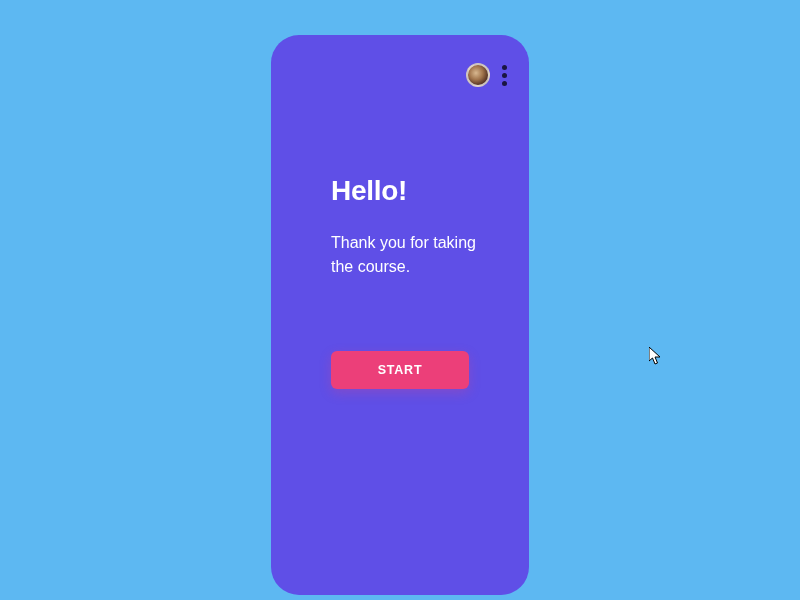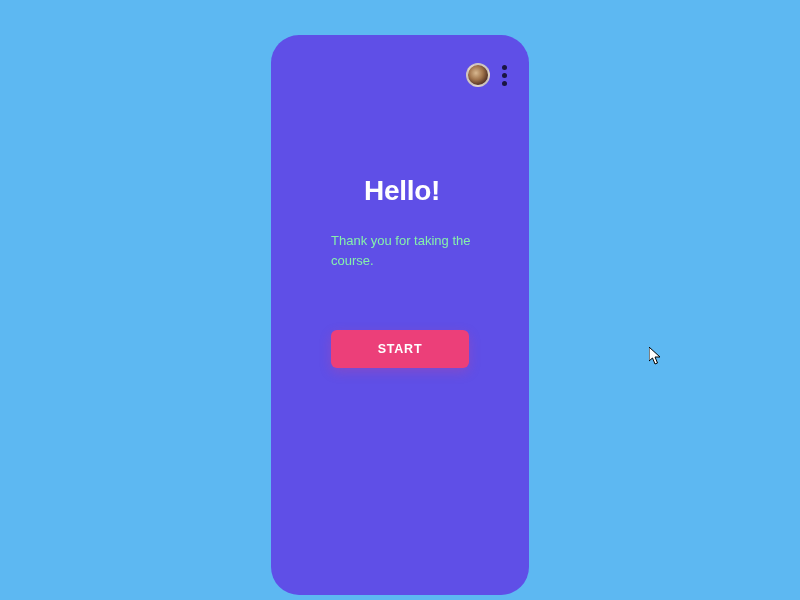--- a/index.html
+++ b/index.html
@@ -58,31 +58,30 @@
       display: block;
     }
     .content {
       padding-left: 38px;
     }
     .title {
       font-size: 28px;
       font-weight: 600;
       margin-bottom: 24px;
       letter-spacing: -0.3px;
-      margin-left: 33px;
     }
     .para {
-      font-size: 13px;
+      font-size: 16px;
       line-height: 1.5;
       margin-bottom: 18px;
-      color: #86efac;
+      color: #ffffff;
       max-width: 160px;
     }
     .start-btn {
-      margin-top: 42px;
+      margin-top: 54px;
       width: 138px;
       height: 38px;
       background: #ec3f79;
       border: none;
       border-radius: 6px;
       color: #fff;
       font-size: 12.5px;
       font-weight: 600;
       letter-spacing: 0.8px;
       cursor: pointer;

